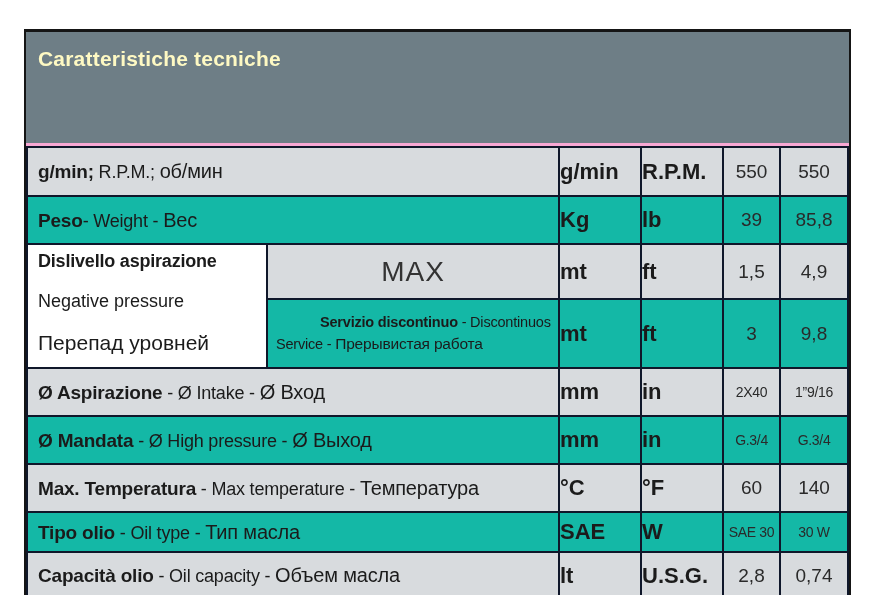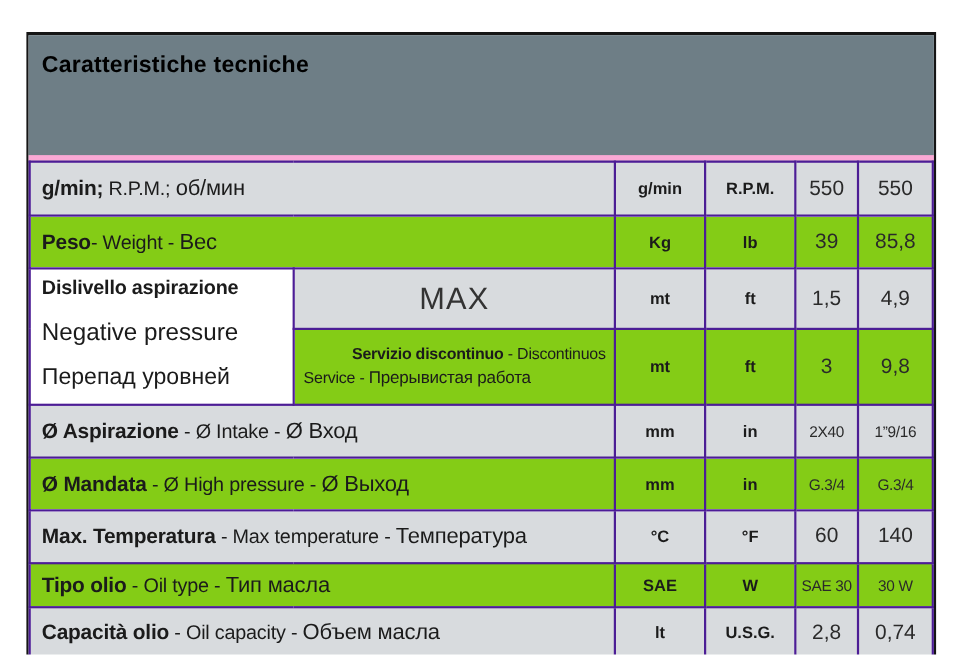--- a/index.html
+++ b/index.html
@@ -23,71 +23,71 @@
     box-sizing: border-box;
     border: 2px solid #151515;
     border-top-width: 3px;
     border-bottom-width: 3px;
     background: #fff;
   }
   .card-header {
     box-sizing: border-box;
     height: 114px;
     background: #6e7e86;
-    color: #000000;
+    color: #fef9c3;
     padding: 13px 12px 0 12px;
-    border-bottom: 5px solid #f9a8d4;
+    border-bottom: 3px solid #f9a8d4;
   }
   .h-it { font-size: 21px; font-weight: bold; line-height: 27px; letter-spacing: 0.2px; }
   .h-en { font-size: 18px; line-height: 24px; }
   .h-ru { font-size: 22px; line-height: 31px; word-spacing: 10px; letter-spacing: 0.6px; }
 
   table.spec-table {
     width: 100%;
     border-collapse: collapse;
     table-layout: fixed;
   }
   td {
-    border: 2px solid #4c1d95;
+    border: 2px solid #0f172a;
     vertical-align: middle;
     padding: 0;
     overflow: hidden;
   }
   tr.shade td { background: #d8dbde; }
-  tr.white td { background: #84cc16; }
+  tr.white td { background: #14b8a6; }
   td.cell-white { background: #ffffff !important; }
 
   td.desc {
     text-align: left;
     padding: 2px 6px 2px 10px;
     font-size: 18px;
     letter-spacing: -0.2px;
     white-space: nowrap;
   }
   td.desc .b  { font-weight: bold; font-size: 19px; }
   .ru { font-size: 20px; }
 
-  td.unit { text-align: center; font-weight: bold; font-size: 15px; }
+  td.unit { font-weight: bold; font-size: 22px; }
   td.val  { text-align: center; font-size: 19px; color: #2a2a2a; }
   td.val.sm { font-size: 14px; letter-spacing: -0.3px; }
 
   tr.h43 td { height: 43px; }
   tr.h42 td { height: 42px; }
   tr.h53 td { height: 53px; }
   tr.h59 td { height: 59px; }
   tr.h34 td { height: 34px; }
   tr.h41 td { height: 41px; }
 
   td.suction-label {
     vertical-align: top;
     padding: 6px 6px 8px 10px;
   }
   .suction-stack { display: flex; flex-direction: column; justify-content: space-between; height: 104px; }
   .suction-l1 { font-weight: bold; font-size: 18px; letter-spacing: -0.2px; }
-  .suction-l2 { font-size: 22px; }
+  .suction-l2 { font-size: 18px; }
   .suction-l3 { font-size: 21px; }
 
   td.max-cell {
     text-align: center;
     font-size: 28px;
     letter-spacing: 1px;
     color: #333;
   }
   td.disc-cell {
     text-align: left;

